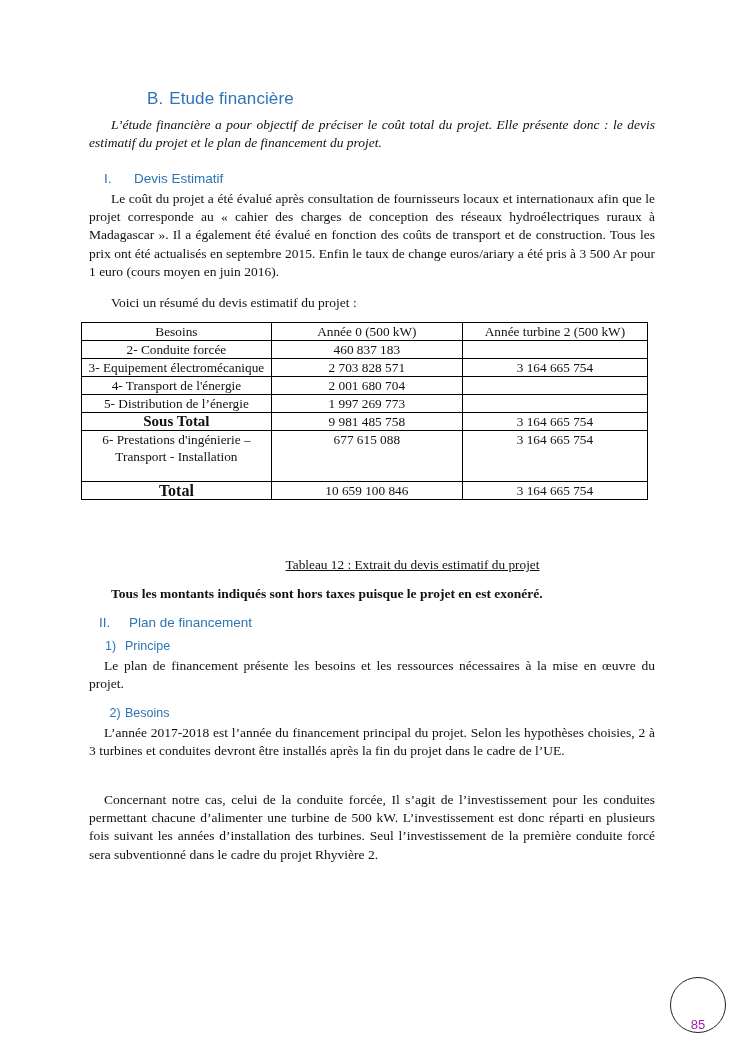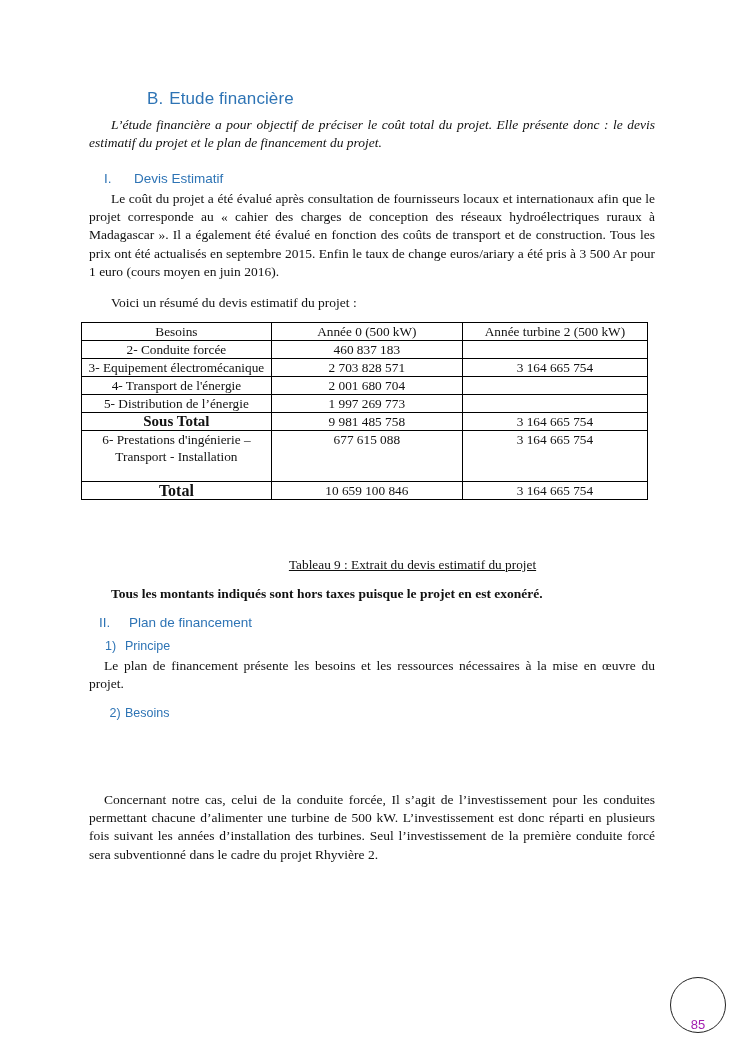--- a/index.html
+++ b/index.html
@@ -83,39 +83,40 @@
     </tr>
     <tr>
       <td class="bolder">Total</td>
       <td>10 659 100 846</td>
       <td>3 164 665 754</td>
     </tr>
   </tbody>
     </table>
 
   <div class="caption">
-    <span>Tableau 9 : Extrait du devis estimatif du projet</span>
+    <span>Tableau 12 : Extrait du devis estimatif du projet</span>
   </div>
 
   <div class="note">Tous les montants indiqués sont hors taxes puisque le projet en est exonéré.</div>
 
   <div class="h-1" style="left:99px; top:615px;">
     <span class="num">II.</span><span>Plan de financement</span>
   </div>
 
   <div class="h-2" style="left:105px; top:639px;">
     <span class="num">1)</span><span>Principe</span>
   </div>
 
   <div class="para" style="top:657px; text-indent:15px;">Le plan de financement présente les besoins et les ressources nécessaires à la mise en œuvre du projet.</div>
 
   <div class="h-2" style="left:105px; top:706px;text-align:center;">
     <span class="num">2)</span><span>Besoins</span>
   </div>
 
+  <div class="para" style="top:724px; text-indent:15px;">L’année 2017-2018 est l’année du financement principal du projet. Selon les hypothèses choisies, 2 à 3 turbines et conduites devront être installés après la fin du projet dans le cadre de l’UE.</div>
 
   <div class="para" style="top:791px; text-indent:15px;">Concernant notre cas, celui de la conduite forcée, Il s’agit de l’investissement pour les conduites permettant chacune d’alimenter une turbine de 500 kW. L’investissement est donc réparti en plusieurs fois suivant les années d’installation des turbines. Seul l’investissement de la première conduite forcé sera subventionné dans le cadre du projet Rhyvière 2.</div>
 
   <div class="pagenum">
     <span>85</span>
   </div>
 
 </div>
 
 </body></html>

